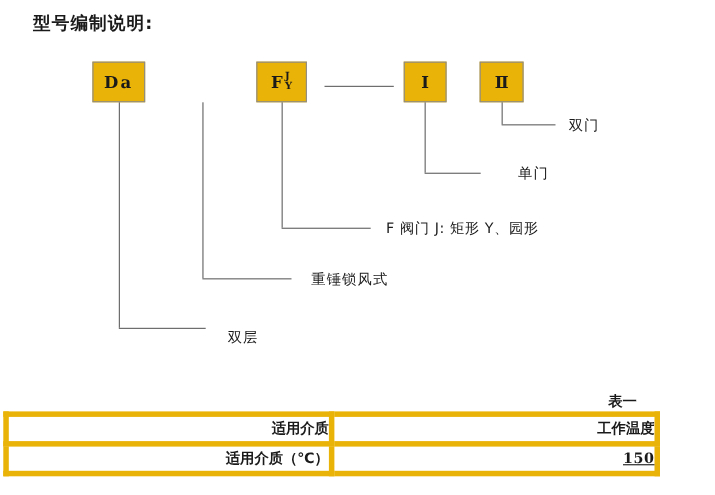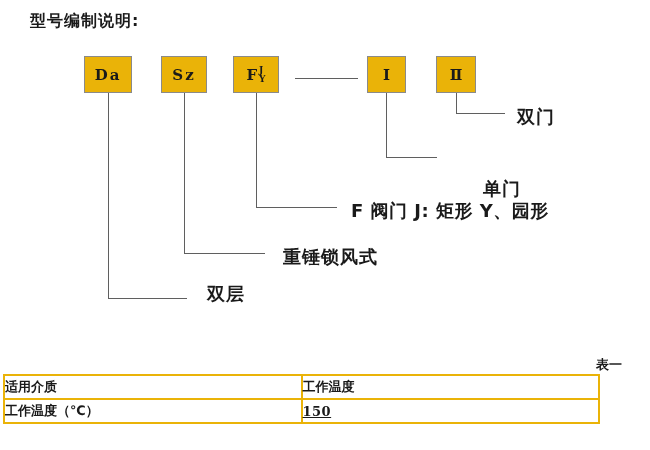--- a/index.html
+++ b/index.html
@@ -56,62 +56,59 @@
   .h-da{left:108px;top:298px;width:79px;}
   .h-sz{left:184px;top:253px;width:81px;}
   .h-f {left:256px;top:207px;width:81px;}
   .h-1 {left:386px;top:157px;width:51px;}
   .h-2 {left:456px;top:113px;width:49px;}
   .dash{left:295px;top:78px;width:63px;}
 
   
   .leader-label{
     position:absolute;
-    font-size:18px;font-weight:bold;
+    font-size:13px;font-weight:normal;
     white-space:nowrap;letter-spacing:1px;
   }
   .lbl-double-door {left:517px;top:105px;}
-  .lbl-single-door {left:483px;top:149px;margin-top:28px;}
+  .lbl-single-door {left:471px;top:149px;}
   .lbl-valve       {left:351px;top:199px;letter-spacing:0.5px;}
   .lbl-hammer      {left:283px;top:245px;}
-  .lbl-double-layer{left:207px;top:282px;}
+  .lbl-double-layer{left:207px;top:298px;}
 
   
   .table-tag{
-    position:absolute;left:596px;top:356px;
+    position:absolute;left:553px;top:356px;
     font-size:13px;font-weight:bold;
   }
   table.perf{
     position:absolute;left:3px;top:374px;
     width:597px;
     border-collapse:collapse;
     table-layout:fixed;
   }
   table.perf td{
-    border:2px solid #eab308;
+    border:5px solid #eab308;
     height:22px;
-    text-align:left;vertical-align:middle;
+    text-align:right;vertical-align:middle;
     font-size:13px;font-weight:bold;
     padding:0;
   }
   table.perf{border:2px solid #222;}
   td.val{font-family:"DejaVu Serif","Liberation Serif",serif;font-weight:bold;letter-spacing:0.5px;text-decoration:underline;}
 </style>
 </head>
 <body>
 
 <div class="canvas">
 
   <div class="doc-title title-model">型号编制说明:</div>
 
   <div class="code-box box-da">
     <span>Da</span>
-  </div>
-  <div class="code-box box-sz">
-    <span>Sz</span>
   </div>
   <div class="code-box box-f">
     <span>F</span>
     <span class="supsub">
       <span>J</span>
       <span>Y</span>
     </span>
   </div>
   <div class="code-box box-1">
     <span>Ⅰ</span>
@@ -141,19 +138,19 @@
 
   <div class="table-tag">表一</div>
 
   <table class="perf">
     <tbody>
       <tr>
         <td>适用介质</td>
         <td>工作温度</td>
       </tr>
       <tr>
-        <td>工作温度（℃）</td>
+        <td>适用介质（℃）</td>
         <td class="val">150</td>
       </tr>
     </tbody>
   </table>
 
 </div>
 
 </body></html>

